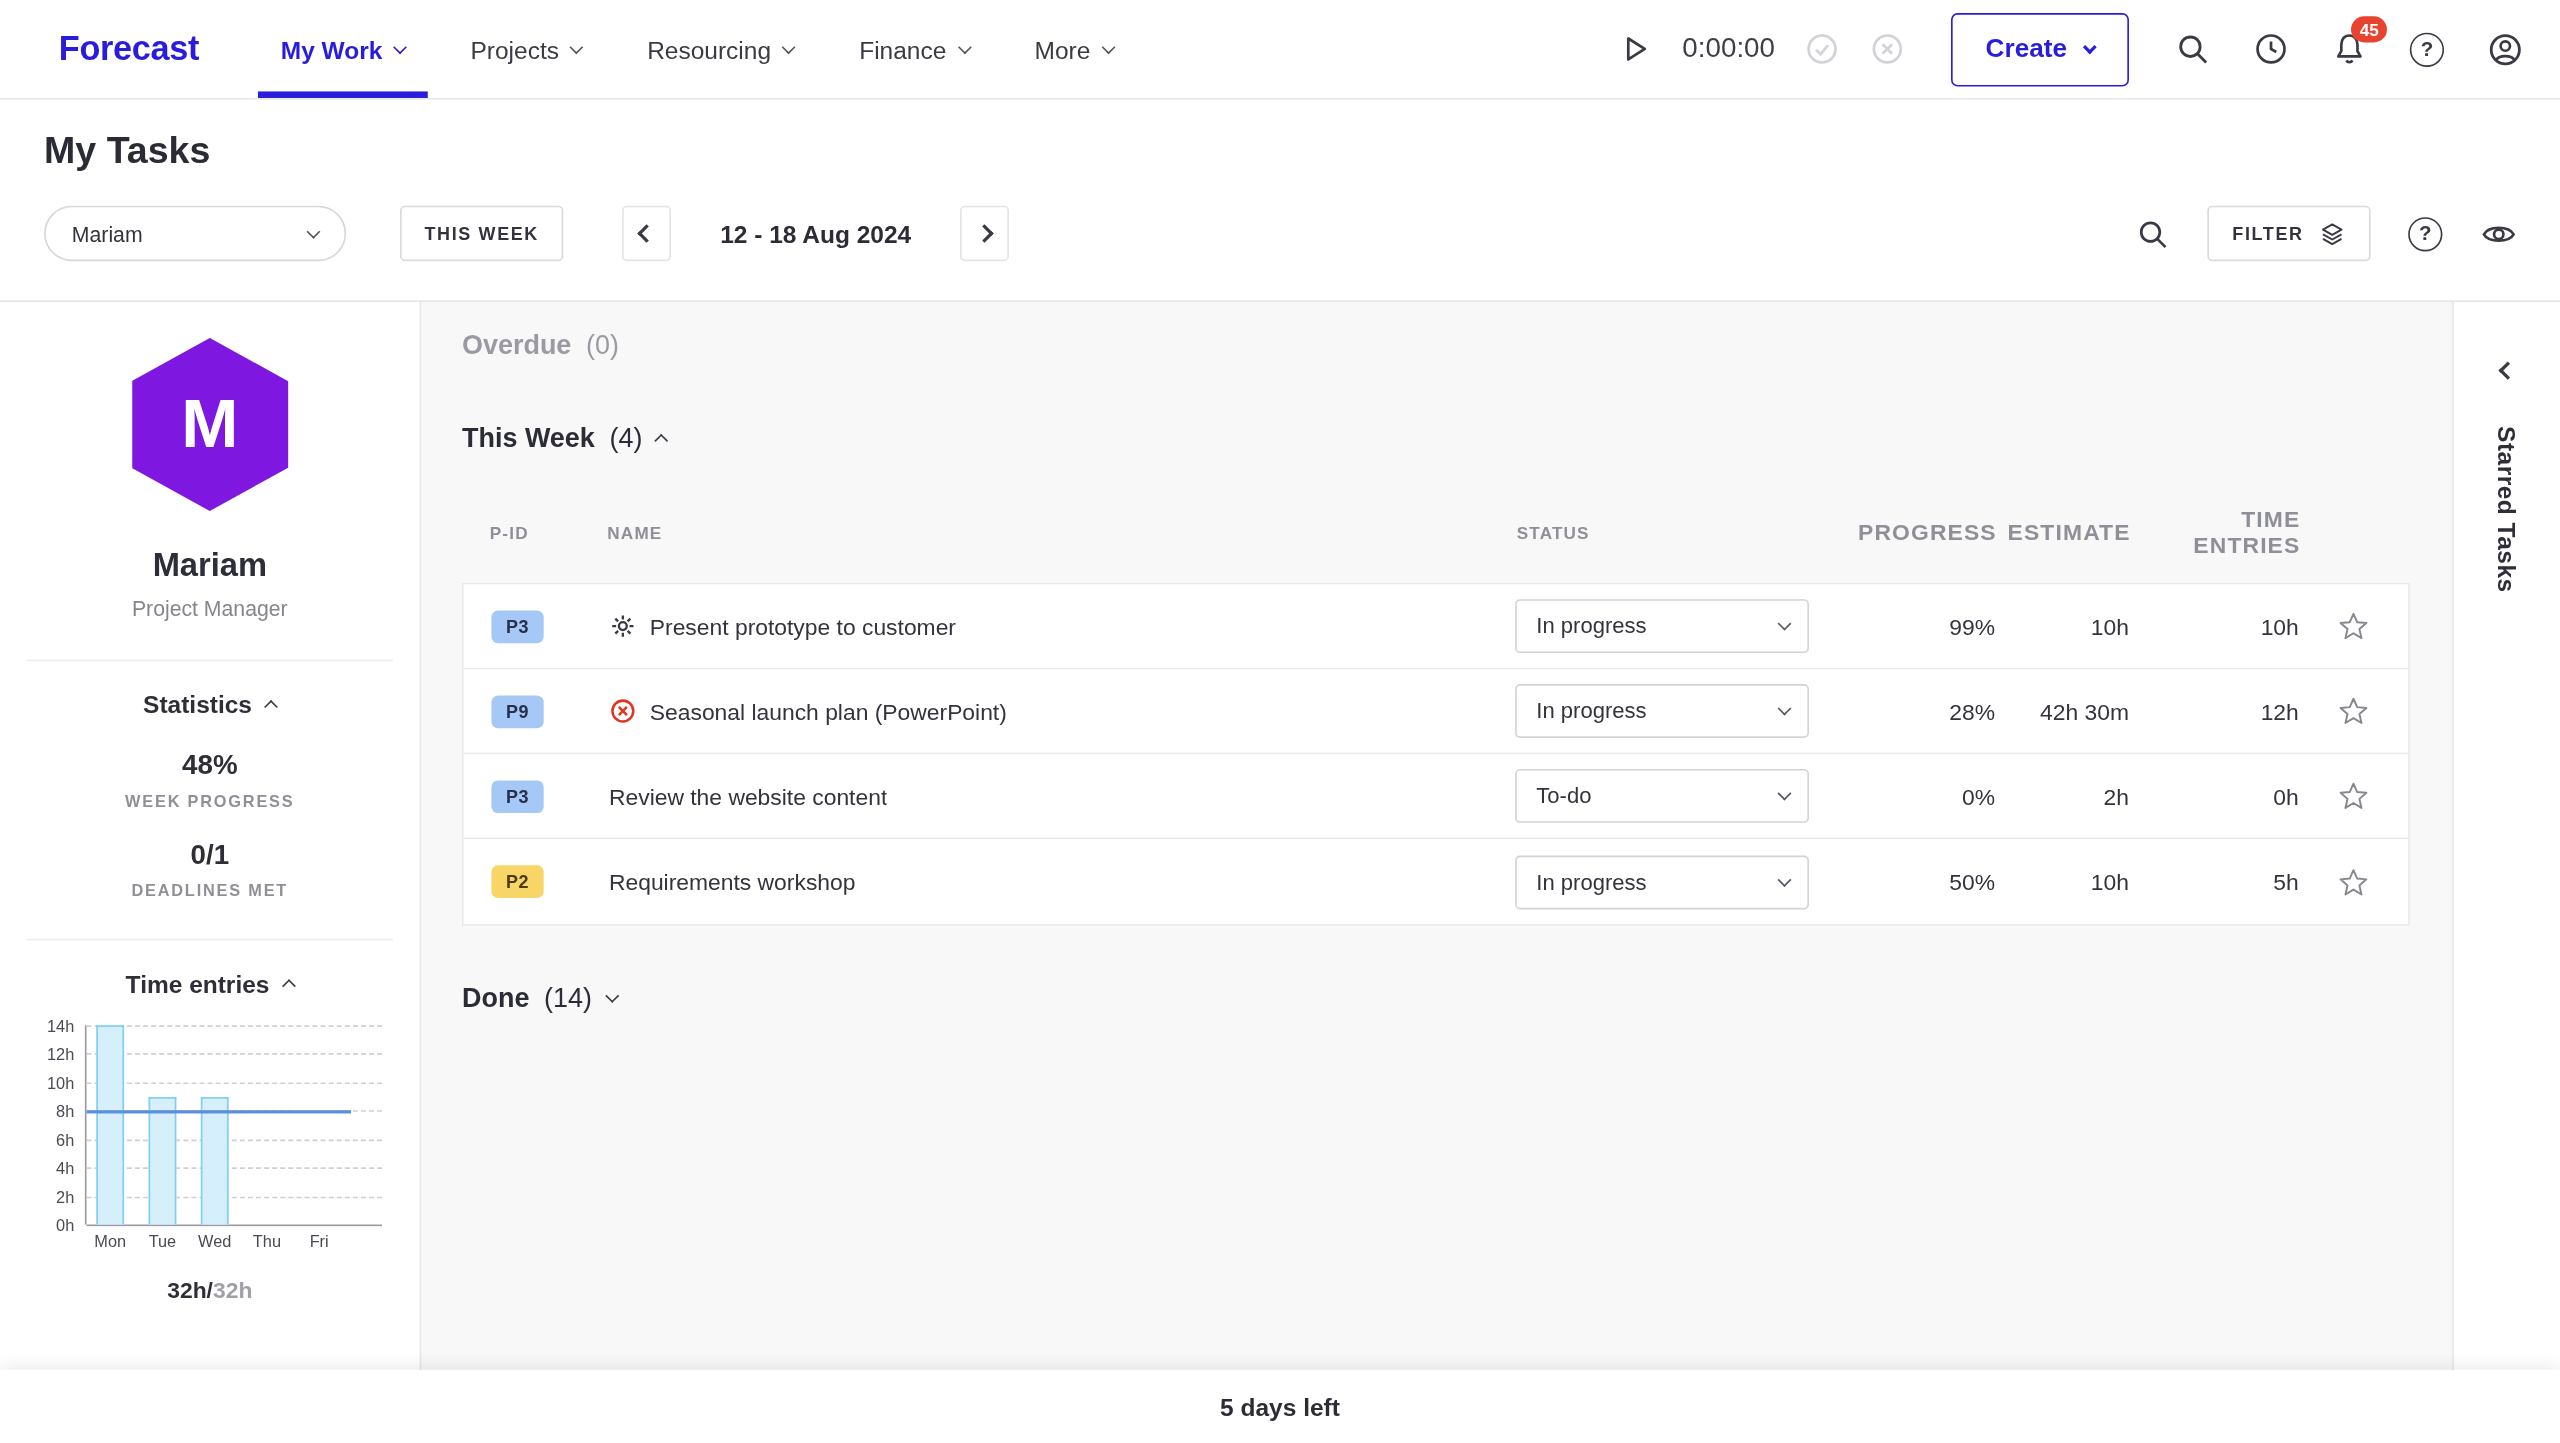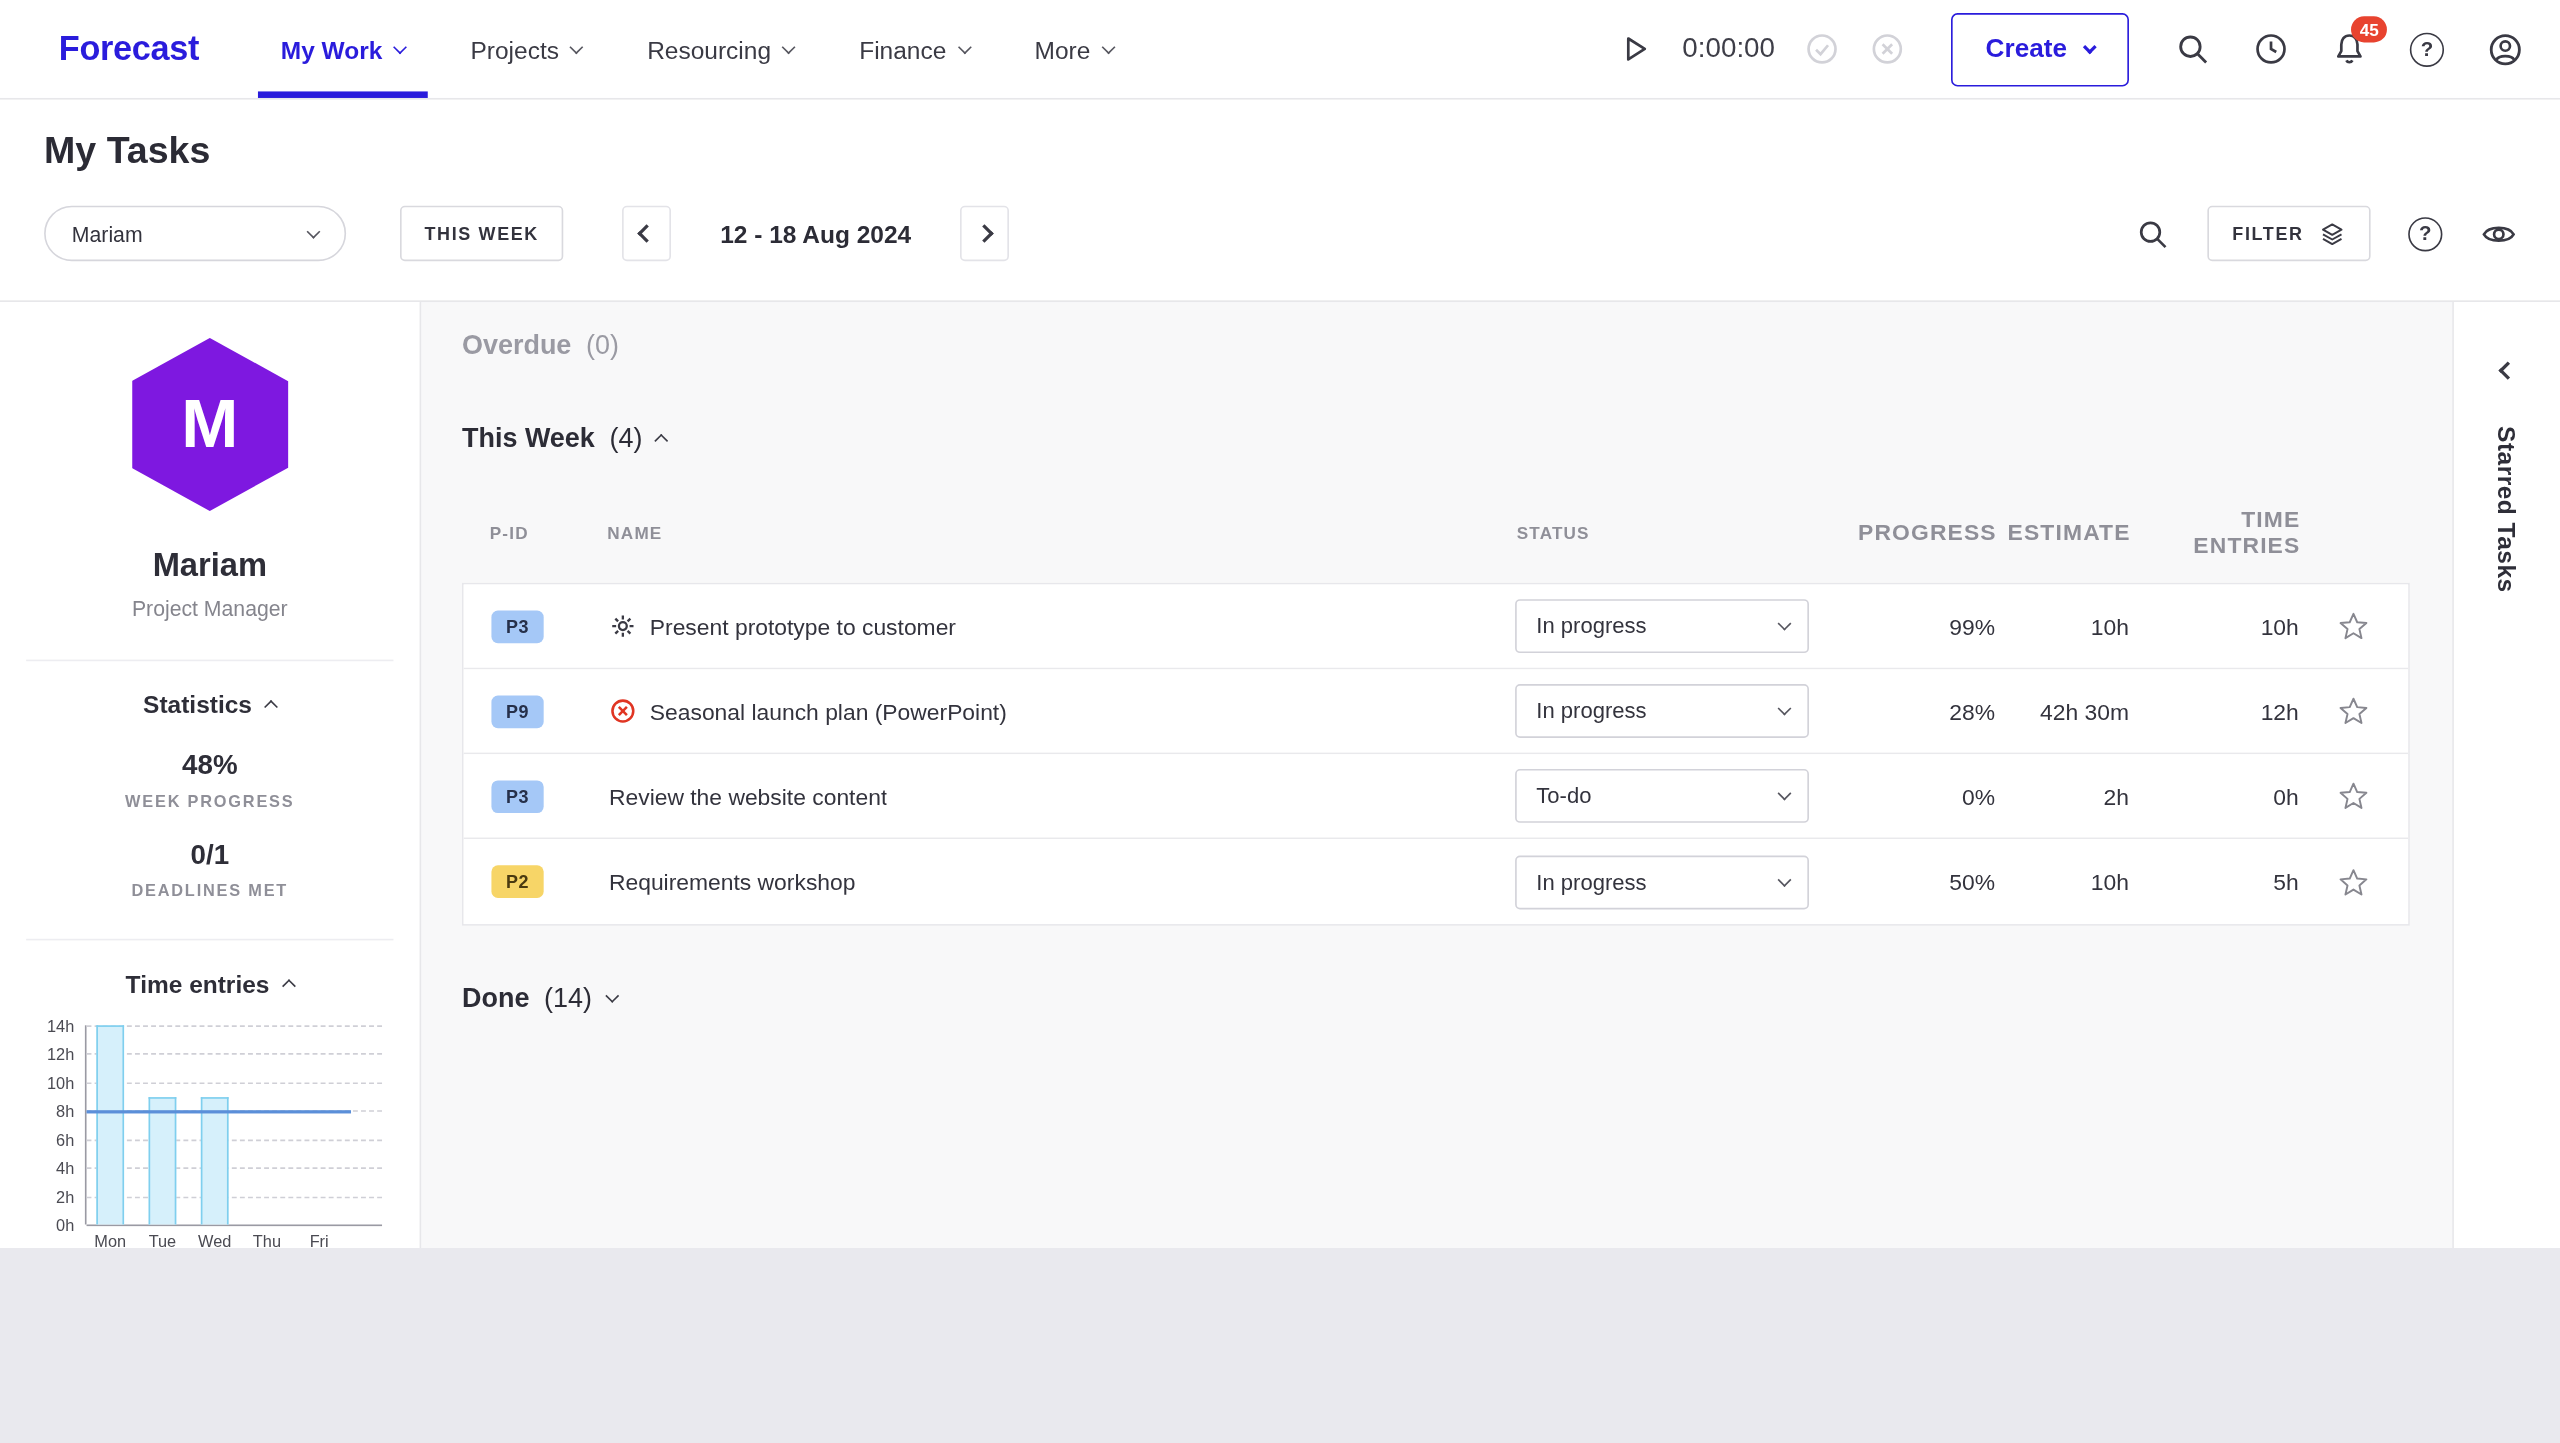--- a/index.html
+++ b/index.html
@@ -1,17 +1,17 @@
 <!DOCTYPE html>
 <html><head>
 <meta charset="utf-8">
 <style>
   html,body{margin:0;padding:0;background:#e9e9ee;}
   *{box-sizing:border-box;}
-  .stage{width:2560px;height:1248px;overflow:hidden;}
+  .stage{width:2560px;height:1443px;overflow:hidden;}
   .viewport{
     width:1568px;height:884px;
     transform:scale(1.63265);transform-origin:0 0;
     position:relative;background:#fff;
     font-family:"Liberation Sans",sans-serif;
     color:#33333d;display:flex;flex-direction:column;
   }
   
   .topnav{height:61px;flex:0 0 61px;display:flex;align-items:center;padding:0 22px 0 36px;border-bottom:1px solid #e7e7ea;background:#fff;position:relative;z-index:3;}
   .logo{font-size:21px;font-weight:700;color:#2a1cdc;letter-spacing:-.2px;cursor:pointer;}

